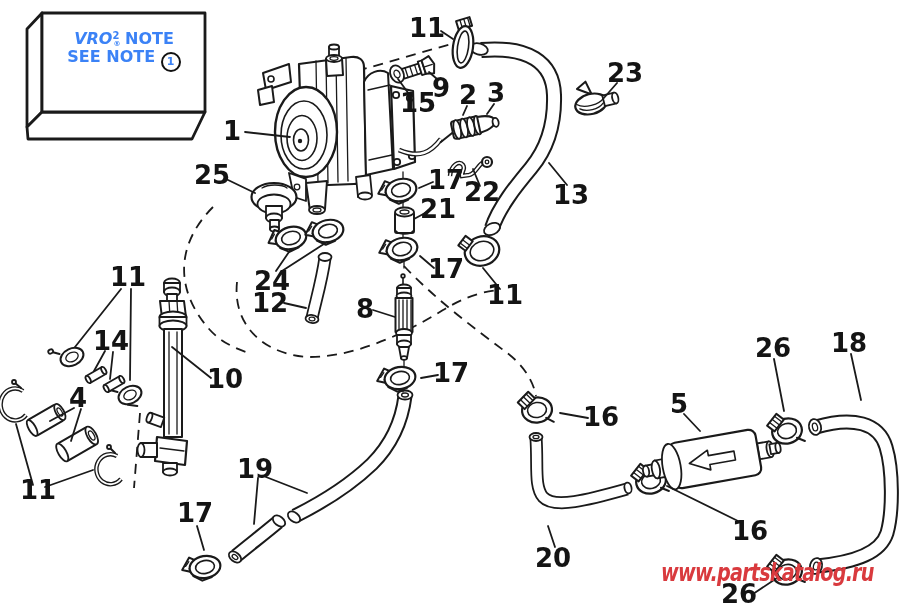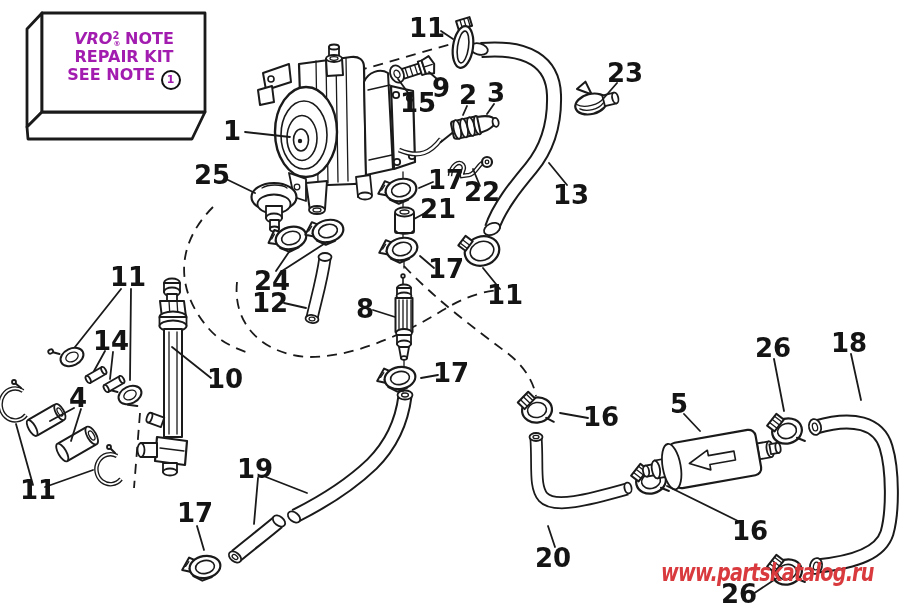--- a/index.html
+++ b/index.html
@@ -11,21 +11,21 @@
   .fw22{fill:#ffffff;stroke:#1a1a1a;stroke-width:2.2;stroke-linejoin:round;}
   .fw18{fill:#ffffff;stroke:#1a1a1a;stroke-width:1.8;stroke-linejoin:round;}
   .ln{fill:none;stroke:#1a1a1a;stroke-width:2;stroke-linecap:round;stroke-linejoin:round;}
   .ln13{fill:none;stroke:#1a1a1a;stroke-width:1.3;stroke-linecap:round;}
   .ln16{fill:none;stroke:#1a1a1a;stroke-width:1.6;stroke-linecap:round;}
   .leader{fill:none;stroke:#1a1a1a;stroke-width:1.8;stroke-linecap:round;}
   .dash{fill:none;stroke:#1a1a1a;stroke-width:1.8;stroke-dasharray:10 7;stroke-linecap:butt;}
   .tubeO{fill:none;stroke:#1a1a1a;stroke-linecap:butt;}
   .tubeI{fill:none;stroke:#ffffff;stroke-linecap:butt;}
   .notebox{position:absolute;left:46px;top:30px;width:156px;text-align:center;
-           font-weight:bold;font-size:16px;line-height:18px;color:#a21caf;letter-spacing:0;}
+           font-weight:bold;font-size:16px;line-height:18px;color:#3b82f6;letter-spacing:0;}
   .notebox .brand{font-style:italic;}
   .supstack{display:inline-block;position:relative;top:-5px;font-size:10px;line-height:8px;}
   .supstack .reg{position:absolute;left:1px;top:8px;font-size:7px;}
   .circnum{display:inline-flex;align-items:center;justify-content:center;width:16px;height:16px;
            border:2px solid #111;border-radius:50%;font-size:11px;font-weight:bold;vertical-align:-3px;}
   .watermark{position:absolute;left:661px;top:559px;font-weight:bold;font-style:italic;
              font-size:24px;letter-spacing:-1px;transform:scaleX(0.8);transform-origin:left center;
              white-space:nowrap;}
 </style>
 </head>
@@ -399,19 +399,18 @@
     <text class="callout" x="679" y="413">5</text>
     <text class="callout" x="773" y="357">26</text>
     <text class="callout" x="849" y="352">18</text>
     <text class="callout" x="750" y="540">16</text>
     <text class="callout" x="739" y="603">26</text>
   </g>
 </svg>
 
 <div class="notebox">
   <div><span class="brand">VRO</span><span class="supstack"><span>2</span><span class="reg">®</span></span><span> NOTE</span></div>
-  <div>REPAIR KIT</div>
   <div><span>SEE NOTE</span> <span class="circnum">1</span></div>
 </div>
 
 <div class="watermark" id="watermark" style="color: rgb(217, 58, 62);">www.partskatalog.ru</div>
 
 </div>
 
 </body></html>

